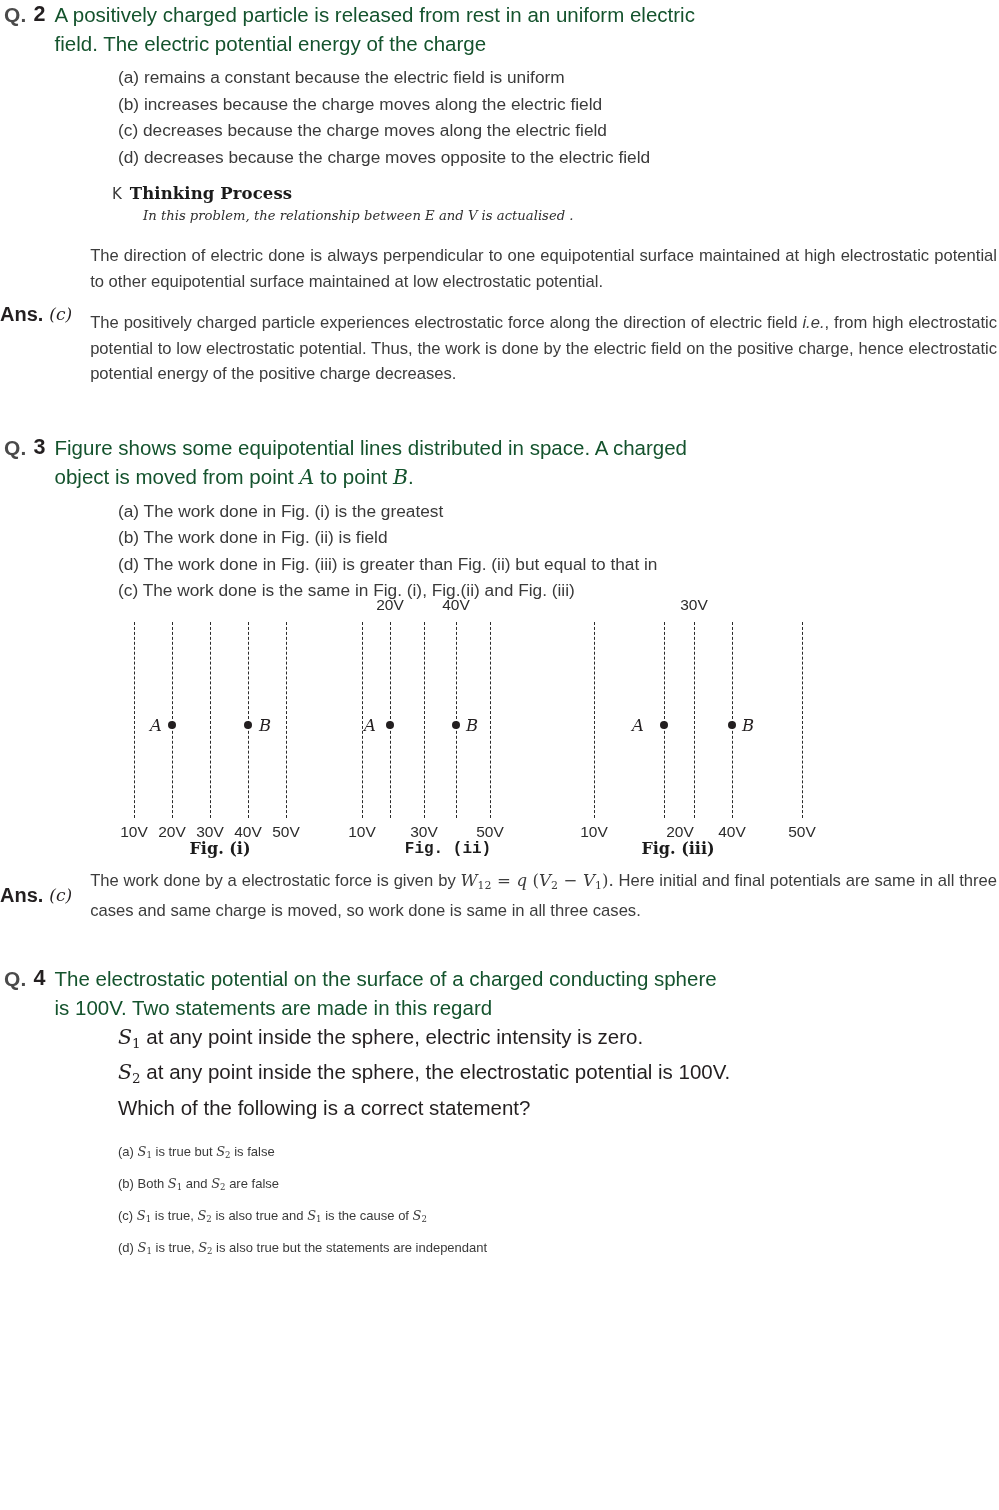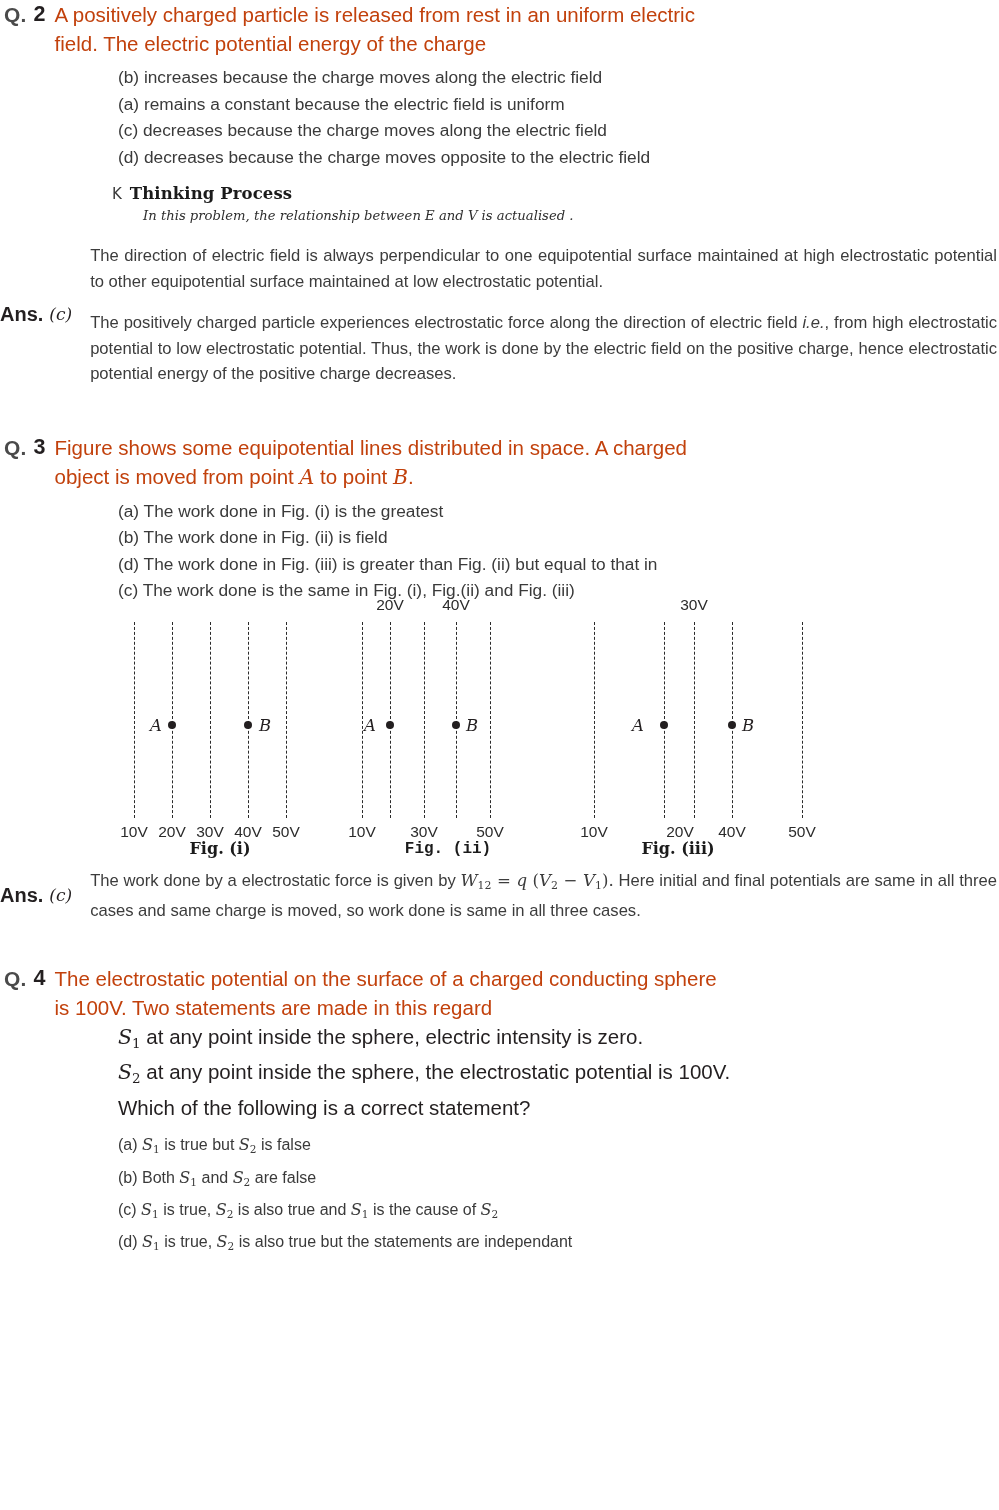--- a/index.html
+++ b/index.html
@@ -49,21 +49,21 @@
   .q-num {
     flex: 0 0 auto;
     font-weight: bold;
     padding-right: 9px;
     font-size: 21.5px;
   }
   .q-text {
     flex: 1 1 auto;
     text-align: justify;
     text-justify: inter-word;
-    color: #c2410c;
+    color: #14532d;
   }
   .q-text .line2 {
     display: block;
   }
 
   
   .options {
     margin: 6px 0 0 118px;
     font-size: 17.3px;
     line-height: 26.5px;
@@ -224,22 +224,22 @@
     vertical-align: -0.28em;
   }
   .mi {
     font-family: "DejaVu Serif", serif;
     font-style: italic;
   }
   .mserif {
     font-family: "DejaVu Serif", serif;
   }
   .q4-opts {
-    margin: 8px 0 0 118px;
-    font-size: 16px;
+    margin: 15px 0 0 118px;
+    font-size: 13px;
     line-height: 27.5px;
     color: #3a3a3a;
   }
   .ans-body .mf {
     font-family: "DejaVu Serif", serif;
   }
 </style>
 </head>
 <body>
 
@@ -249,37 +249,37 @@
     <div class="q-head">
       <span class="q-label"><span class="qmark">Q.</span></span>
       <span class="q-num">2</span>
       <span class="q-text">
         <span>A positively charged particle is released from rest in an uniform electric</span>
         <span class="line2">field. The electric potential energy of the charge</span>
       </span>
     </div>
 
     <div class="options">
+      <div class="opt">(a) remains a constant because the electric field is uniform</div>
       <div class="opt">(b) increases because the charge moves along the electric field</div>
-      <div class="opt">(a) remains a constant because the electric field is uniform</div>
       <div class="opt">(c) decreases because the charge moves along the electric field</div>
       <div class="opt">(d) decreases because the charge moves opposite to the electric field</div>
     </div>
 
     <div class="thinking">
       <span class="think-glyph">K</span>
       <span class="think-title">Thinking Process</span>
     </div>
     <div class="think-body">In this problem, the relationship between E and V is actualised .</div>
 
     <div class="ans">
       <span class="ans-lbl">Ans.</span>
       <span class="ans-key">(c)</span>
       <span class="ans-body">
-        <p>The direction of electric field is always perpendicular to one equipotential surface maintained at high electrostatic potential to other equipotential surface maintained at low electrostatic potential.</p>
+        <p>The direction of electric done is always perpendicular to one equipotential surface maintained at high electrostatic potential to other equipotential surface maintained at low electrostatic potential.</p>
         <p><span>The positively charged particle experiences electrostatic force along the direction of electric field </span><span class="ital">i.e.</span><span>, from high electrostatic potential to low electrostatic potential. Thus, the work is done by the electric field on the positive charge, hence electrostatic potential energy of the positive charge decreases.</span></p>
       </span>
     </div>
   </div>
 
   <div class="sec-gap-lg"></div>
 
   <div class="qblock">
     <div class="q-head">
       <span class="q-label"><span class="qmark">Q.</span></span>

